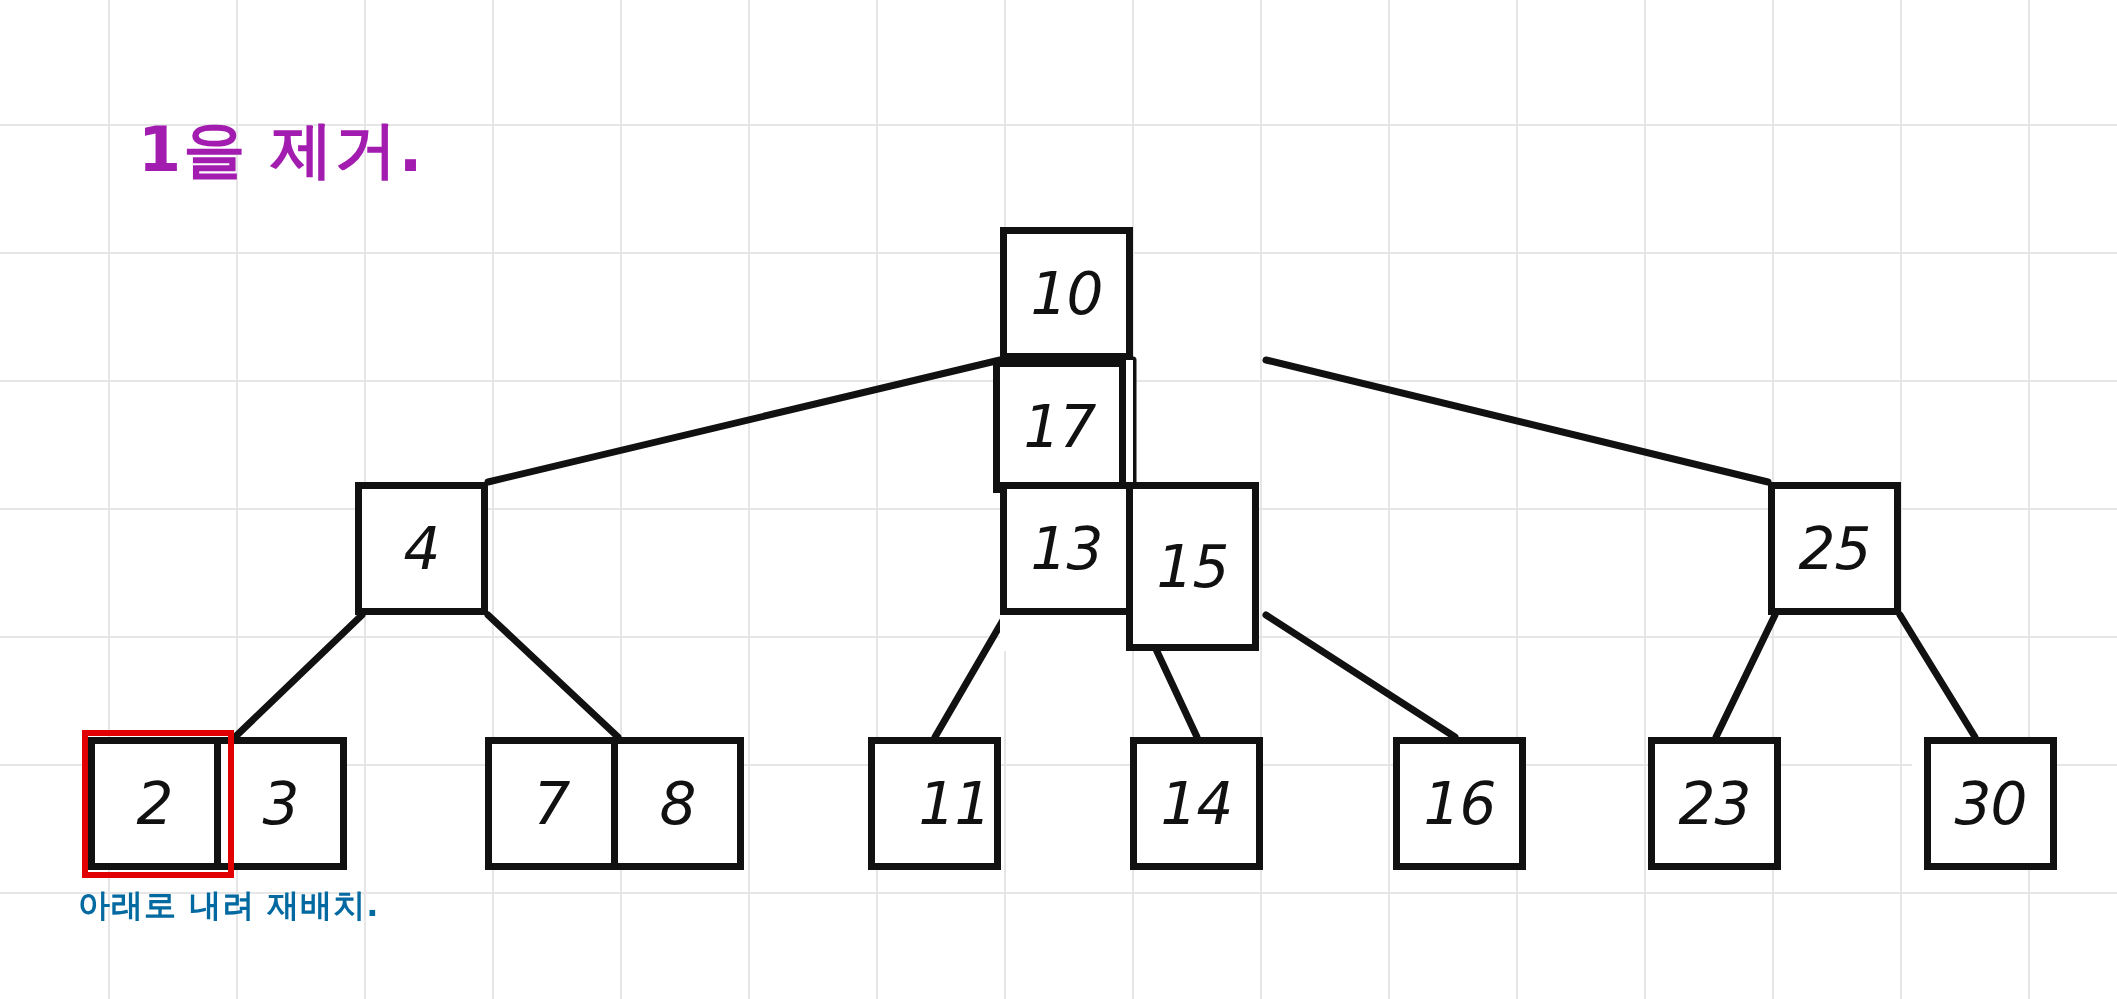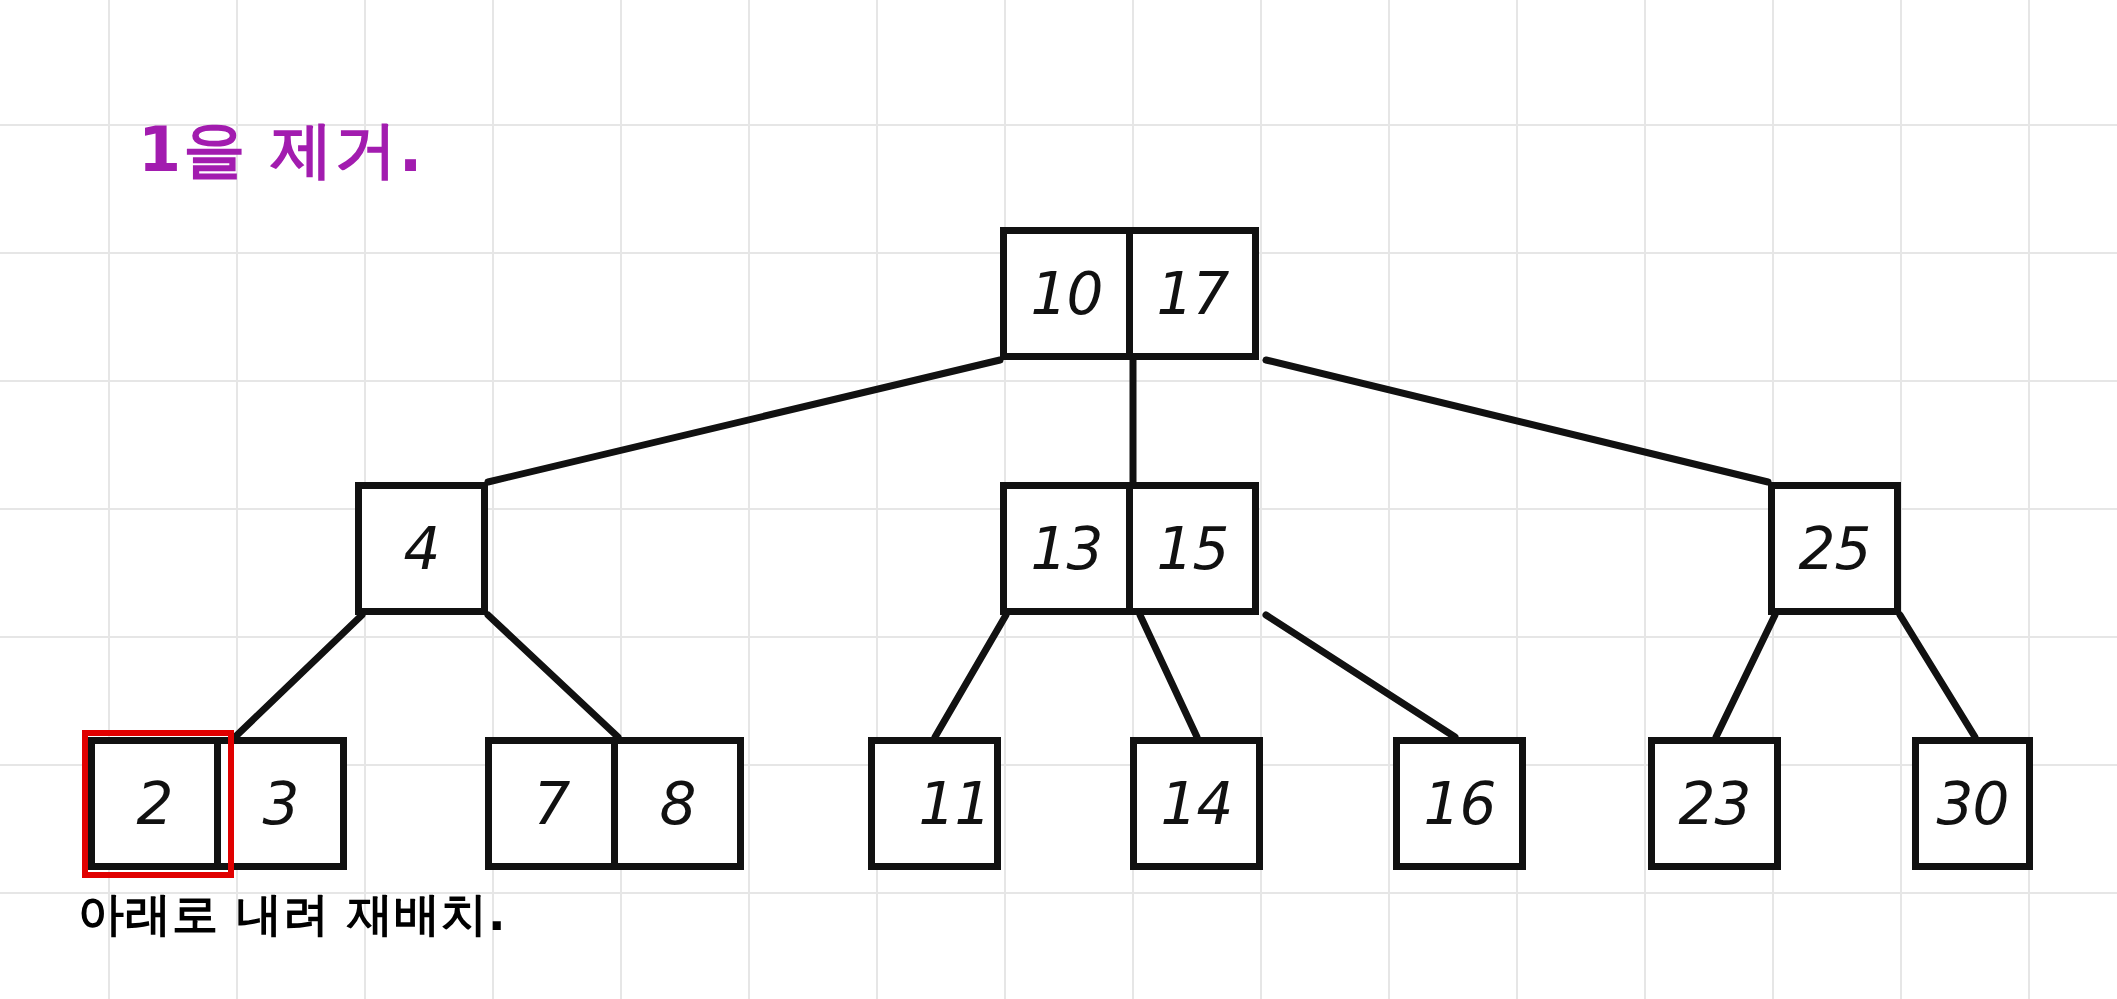--- a/index.html
+++ b/index.html
@@ -69,22 +69,22 @@
     white-space: nowrap;
     font-family: "DejaVu Sans", sans-serif;
     font-weight: 700;
   }
   #title-note {
     font-size: 62px;
     color: #a21caf;
     letter-spacing: 2px;
   }
   #red-note {
-    font-size: 46px;
-    color: #000000;
+    font-size: 32px;
+    color: #0369a1;
     letter-spacing: 1px;
   }
 </style>
 </head>
 <body>
 
 <div id="canvas">
 
   <div id="grid-bg"></div>
 
@@ -95,30 +95,30 @@
       <line x1="362" y1="615" x2="235" y2="737" stroke="#111111" stroke-width="7" stroke-linecap="round"></line>
       <line x1="488" y1="615" x2="618" y2="737" stroke="#111111" stroke-width="7" stroke-linecap="round"></line>
       <line x1="1006" y1="615" x2="935" y2="737" stroke="#111111" stroke-width="7" stroke-linecap="round"></line>
       <line x1="1140" y1="615" x2="1197" y2="737" stroke="#111111" stroke-width="7" stroke-linecap="round"></line>
       <line x1="1266" y1="615" x2="1455" y2="737" stroke="#111111" stroke-width="7" stroke-linecap="round"></line>
       <line x1="1775" y1="615" x2="1716" y2="737" stroke="#111111" stroke-width="7" stroke-linecap="round"></line>
       <line x1="1900" y1="615" x2="1975" y2="737" stroke="#111111" stroke-width="7" stroke-linecap="round"></line>
     </svg>
 
   <div id="nodes-layer">
-      <div class="node" style="left: 1000px; top: 227px;">
+      <div class="node" style="left: 1000px; top: 227px; flex-direction: column;">
         <div class="cell" style="width: 133px; height: 133px;">10</div>
         <div class="cell" style="width: 133px; height: 133px;">17</div>
       </div>
       <div class="node" style="left: 355px; top: 482px;">
         <div class="cell" style="width: 133px; height: 133px;">4</div>
       </div>
       <div class="node" style="left: 1000px; top: 482px;">
         <div class="cell" style="width: 133px; height: 133px;">13</div>
-        <div class="cell" style="width: 133px; height: 133px; font-style: italic;">15</div>
+        <div class="cell" style="width: 133px; height: 169px; font-style: italic;">15</div>
       </div>
       <div class="node" style="left: 1768px; top: 482px; align-items: center;">
         <div class="cell" style="width: 133px; height: 133px;">25</div>
       </div>
       <div class="node" style="left: 88px; top: 737px;">
         <div class="cell" style="width: 133px; height: 133px;">2</div>
         <div class="cell" style="width: 133px; height: 133px;">3</div>
       </div>
       <div class="node" style="left: 485px; top: 737px;">
         <div class="cell" style="width: 133px; height: 133px;">7</div>
@@ -130,21 +130,21 @@
       <div class="node" style="left: 1130px; top: 737px;">
         <div class="cell" style="width: 133px; height: 133px;">14</div>
       </div>
       <div class="node" style="left: 1393px; top: 737px;">
         <div class="cell" style="width: 133px; height: 133px;">16</div>
       </div>
       <div class="node" style="left: 1648px; top: 737px;">
         <div class="cell" style="width: 133px; height: 133px;">23</div>
       </div>
       <div class="node" style="left: 1912px; top: 737px;">
-        <div class="cell" style="width: 121px; height: 133px;">30</div>
+        <div class="cell" style="width: 133px; height: 133px; margin-left: 12px;">30</div>
       </div>
     </div>
 
   <div class="highlight-box" id="highlight" style="left: 82px; top: 730px; width: 152px; height: 148px; border-color: rgb(224, 0, 0);"></div>
 
   <div class="note" id="title-note" style="left: 138px; top: 108px;">1을 제거.</div>
 
   <div class="note" id="red-note" style="left: 78px; top: 884px;">아래로 내려 재배치.</div>
 
 </div>

